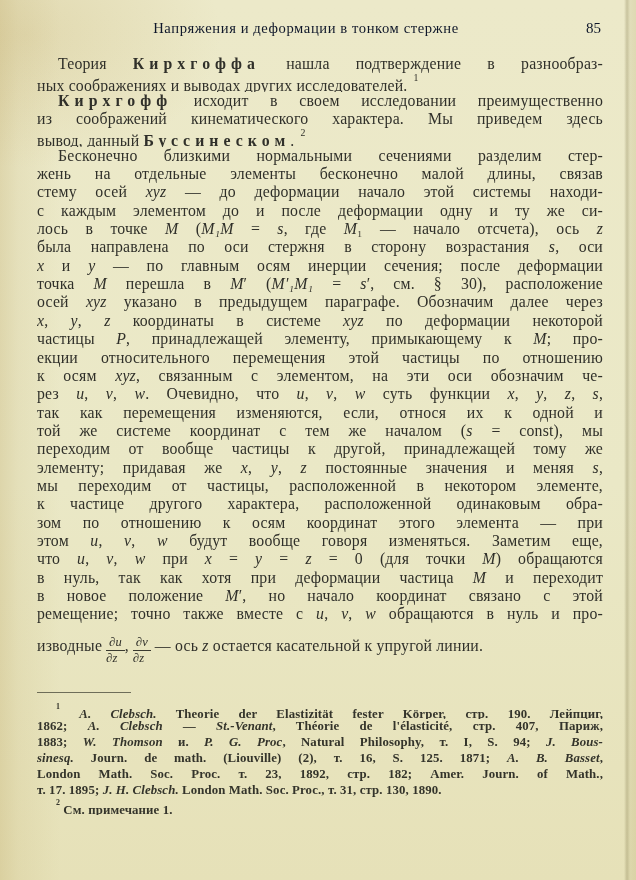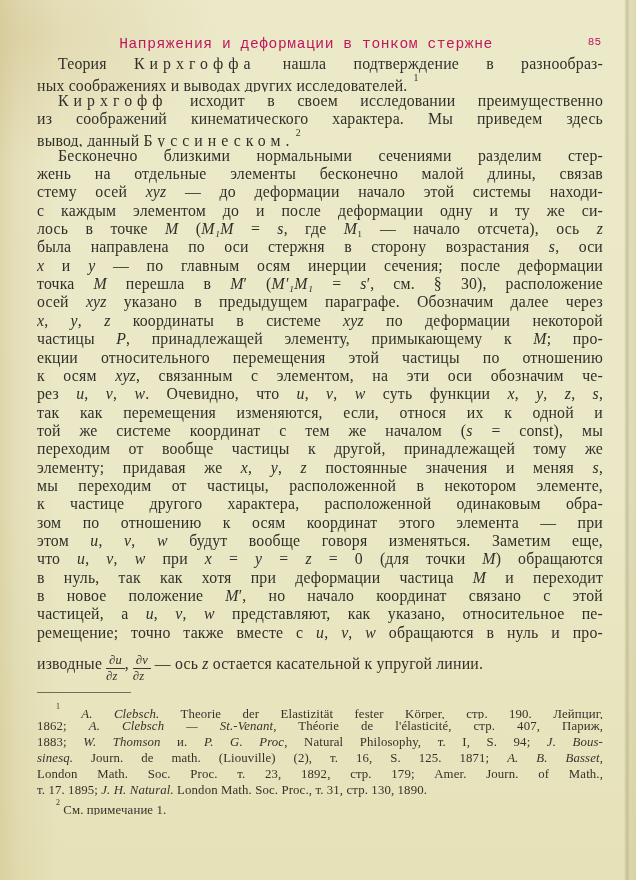--- a/index.html
+++ b/index.html
@@ -8,54 +8,54 @@
     font-family:"Liberation Serif","DejaVu Serif",serif;
     color:#30302a;
     background-color:#eae8c7;
     background-image:
       linear-gradient(90deg, rgba(176,148,74,0.22) 0px, rgba(176,148,74,0.10) 18px, rgba(176,148,74,0) 60px),
       linear-gradient(90deg, rgba(0,0,0,0) 0px, rgba(0,0,0,0) 624px, rgba(118,108,60,0.30) 627px, rgba(150,140,80,0.12) 630px, rgba(170,152,88,0.20) 636px),
       radial-gradient(ellipse 280px 190px at 25px 35px, rgba(186,158,84,0.22), rgba(186,158,84,0) 70%),
       linear-gradient(180deg, #ece9c9 0%, #eae8c6 55%, #e6e1b8 100%);
   }
   .running-header{
-    position:absolute;top:36px;left:37px;width:566px;
-    font-size:14.6px;letter-spacing:0.04em;color:#be185d;font-family:Liberation Mono, monospace;
+    position:absolute;top:20px;left:37px;width:566px;
+    font-size:14.6px;letter-spacing:0.04em;color:#0f172a;
   }
   .running-header .title{display:block;text-align:center;transform:translateX(-14px);}
-  .running-header .pnum{position:absolute;right:2px;top:0;font-size:11px;letter-spacing:0;text-align:right;}
+  .running-header .pnum{position:absolute;right:2px;top:0;font-size:15px;letter-spacing:0;text-align:right;}
   .body-block{
     position:absolute;top:55px;left:37px;width:566px;
     font-size:15.8px;letter-spacing:0.012em;
   }
   .tline{
     line-height:18.35px;height:18.35px;overflow:hidden;
     text-align:justify;text-align-last:justify;
   }
   .tline.end{text-align-last:left;}
   .tline.indent{text-indent:21px;}
   .tline.tall{height:37px;line-height:37px;margin-top:3px;}
-  .sp{letter-spacing:0.32em;}
+  .sp{letter-spacing:0.32em;font-weight:bold;}
   sup{font-size:62%;position:relative;top:-0.45em;margin-left:2px;letter-spacing:0;}
   .ovl{text-decoration:overline;font-style:italic;}
   .frac{
     display:inline-block;vertical-align:-11px;text-align:center;
     font-style:italic;font-size:12.5px;line-height:1.05;letter-spacing:0;
   }
   .frac .fn{display:block;padding:0 3px 1px;border-bottom:1px solid #3a3a30;}
   .frac .fd{display:block;padding-top:1px;}
   .fnsep{
     position:absolute;top:692px;left:37px;width:94px;height:0;
     border-top:1.4px solid rgba(70,70,55,0.75);
   }
   .footnotes{
     position:absolute;top:703px;left:37px;width:566px;
     font-size:12.8px;letter-spacing:0.01em;color:#34342b;
   }
-  .footnotes .tline{line-height:15.95px;height:15.95px;}
+  .footnotes .tline{line-height:15.95px;height:15.95px;font-weight:bold;}
   .footnotes .tline.indent{text-indent:17px;}
 </style>
 </head>
 <body>
 
 <div class="running-header">
   <span class="title">Напряжения и деформации в тонком стержне</span>
   <span class="pnum">85</span>
 </div>
 
@@ -83,28 +83,27 @@
     <div class="tline">той же системе координат с тем же началом (<i>s</i> = const), мы</div>
     <div class="tline">переходим от вообще частицы к другой, принадлежащей тому же</div>
     <div class="tline">элементу; придавая же <i>x</i>, <i>y</i>, <i>z</i> постоянные значения и меняя <i>s</i>,</div>
     <div class="tline">мы переходим от частицы, расположенной в некотором элементе,</div>
     <div class="tline">к частице другого характера, расположенной одинаковым обра-</div>
     <div class="tline">зом по отношению к осям координат этого элемента — при</div>
     <div class="tline">этом <i>u</i>, <i>v</i>, <i>w</i> будут вообще говоря изменяться. Заметим еще,</div>
     <div class="tline">что <i>u</i>, <i>v</i>, <i>w</i> при <i>x</i> = <i>y</i> = <i>z</i> = 0 (для точки <i>M</i>) обращаются</div>
     <div class="tline">в нуль, так как хотя при деформации частица <i>M</i> и переходит</div>
     <div class="tline">в новое положение <i>M</i>′, но начало координат связано с этой</div>
-    <div class="tline">частицей, а <i>u</i>, <i>v</i>, <i>w</i> представляют, как указано, относительное пе-</div>
     <div class="tline">ремещение; точно также вместе с <i>u</i>, <i>v</i>, <i>w</i> обращаются в нуль и про-</div>
     <div class="tline end tall">изводные <span class="frac"><span class="fn">∂u</span><span class="fd">∂z</span></span>, <span class="frac"><span class="fn">∂v</span><span class="fd">∂z</span></span> — ось <i>z</i> остается касательной к упругой линии.</div>
   </div>
 
 <div class="fnsep"></div>
 
 <div class="footnotes">
     <div class="tline indent"><sup>1</sup> <i>A. Clebsch.</i> Theorie der Elastizität fester Körper, стр. 190. Лейпциг,</div>
     <div class="tline">1862; <i>A. Clebsch — St.-Venant</i>, Théorie de l'élasticité, стр. 407, Париж,</div>
     <div class="tline">1883; <i>W. Thomson</i> и. <i>P. G. Proc</i>, Natural Philosophy, т. I, S. 94; <i>J. Bous-</i></div>
     <div class="tline"><i>sinesq.</i> Journ. de math. (Liouville) (2), т. 16, S. 125. 1871; <i>A. B. Basset</i>,</div>
-    <div class="tline">London Math. Soc. Proc. т. 23, 1892, стр. 179; Amer. Journ. of Math.,</div>
-    <div class="tline end">т. 17. 1895; <i>J. H. Natural.</i> London Math. Soc. Proc., т. 31, стр. 130, 1890.</div>
+    <div class="tline">London Math. Soc. Proc. т. 23, 1892, стр. 182; Amer. Journ. of Math.,</div>
+    <div class="tline end">т. 17. 1895; <i>J. H. Clebsch.</i> London Math. Soc. Proc., т. 31, стр. 130, 1890.</div>
     <div class="tline indent end"><sup>2</sup> См. примечание 1.</div>
   </div>
 
 </body></html>

